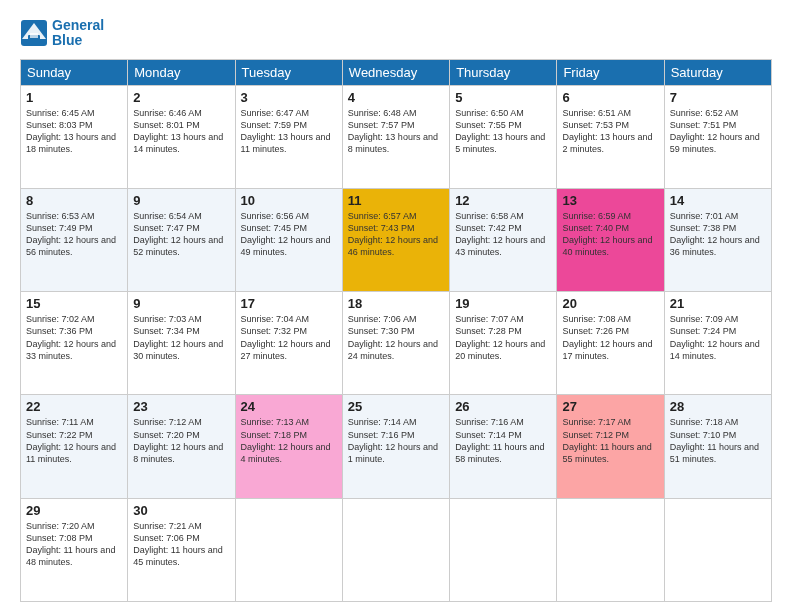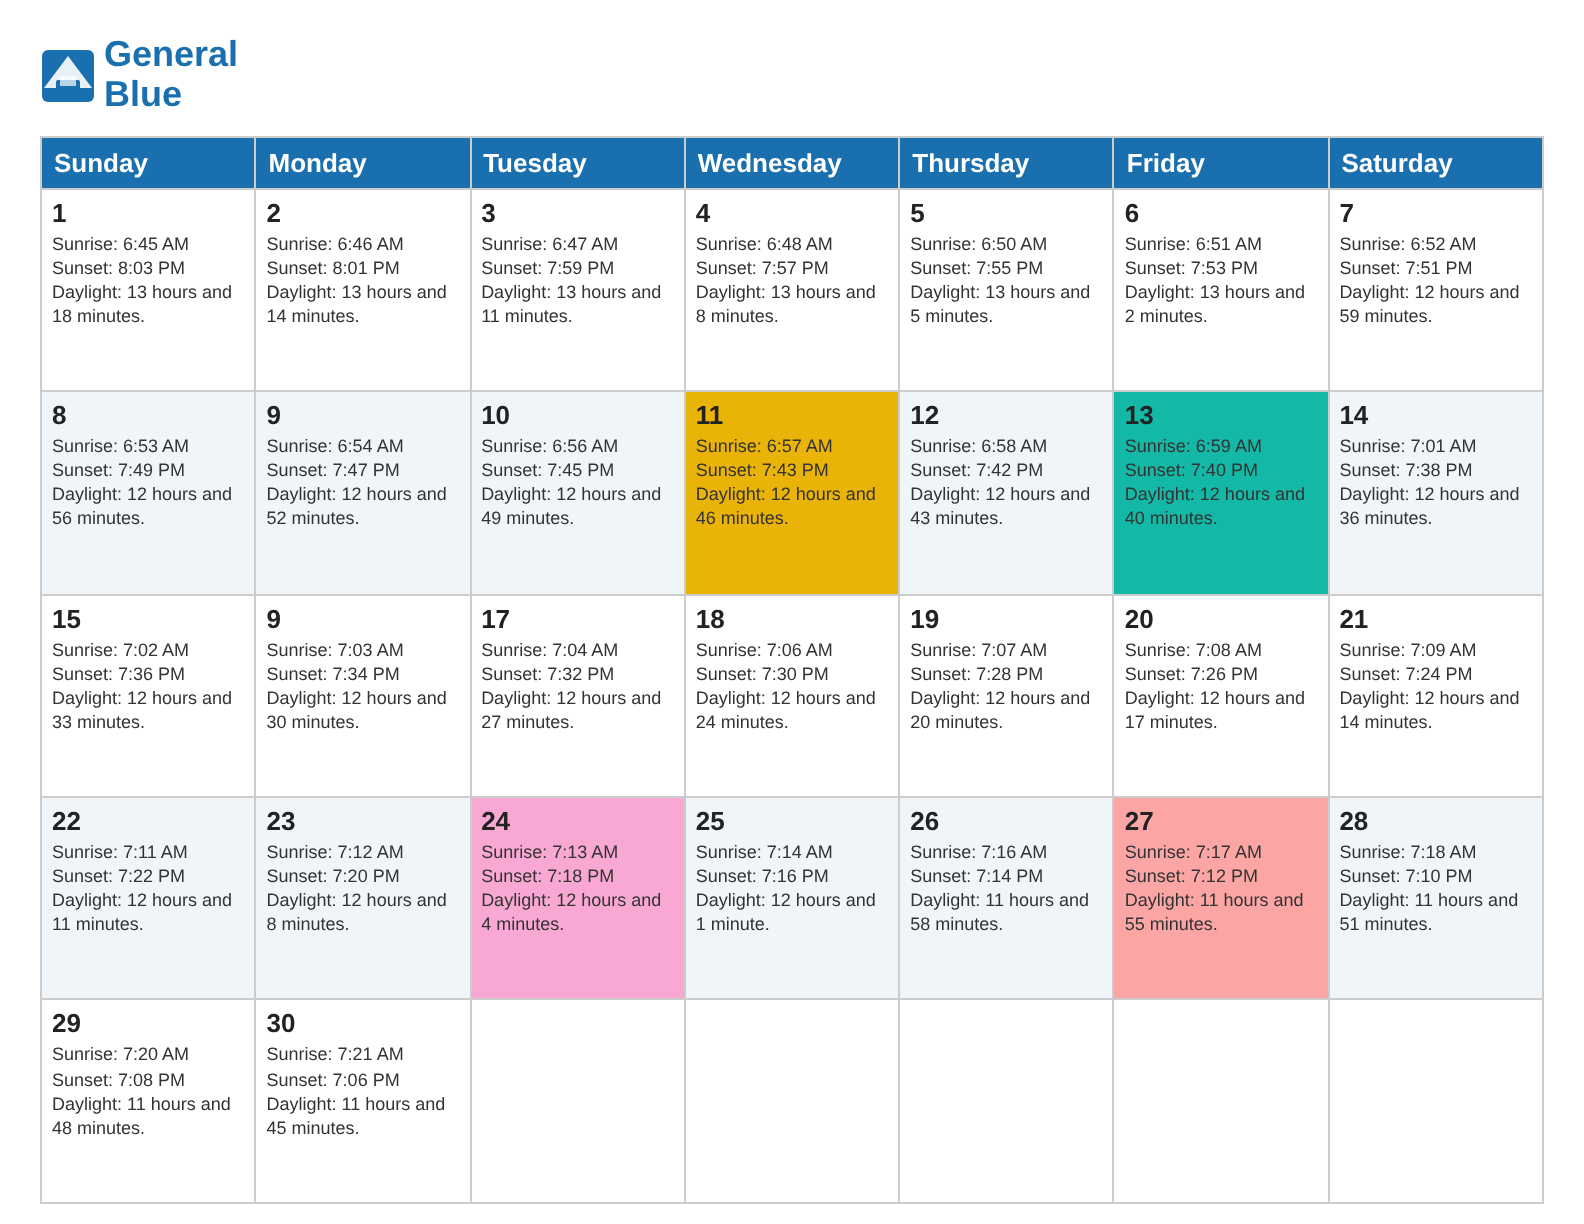--- a/index.html
+++ b/index.html
@@ -22,21 +22,21 @@
       justify-content: space-between;
       align-items: flex-start;
       margin-bottom: 10px;
     }
     .logo {
       display: flex;
       align-items: center;
       gap: 4px;
     }
     .logo-text {
-      font-size: 18px;
+      font-size: 14px;
       font-weight: bold;
       color: #333;
       line-height: 1.1;
     }
     .logo-text span {
       color: #1a6faf;
     }
     .logo-icon {
       width: 28px;
       height: 28px;
@@ -58,21 +58,21 @@
       border-collapse: collapse;
       flex: 1;
       table-layout: fixed;
     }
     .calendar-table th {
       background-color: #1a6faf;
       color: #fff;
       text-align: left;
       padding: 5px 6px;
       font-size: 13px;
-      font-weight: 700;
+      font-weight: 400;
       border: 1px solid #ccc;
     }
     .calendar-table td {
       border: 1px solid #ccc;
       vertical-align: top;
       padding: 4px 5px;
       font-size: 9.5px;
       color: #333;
       background: #fff;
       height: 80px;
@@ -224,21 +224,21 @@
         </div>
       </td>
           <td style="background: rgb(240, 245, 250);">
         <span class="day-number">12</span>
         <div class="cell-content">
           Sunrise: 6:58 AM<br>
           Sunset: 7:42 PM<br>
           Daylight: 12 hours and 43 minutes.
         </div>
       </td>
-          <td style="background: #14b8a6;">
+          <td style="background: #ec4899;">
         <span class="day-number">13</span>
         <div class="cell-content">
           Sunrise: 6:59 AM<br>
           Sunset: 7:40 PM<br>
           Daylight: 12 hours and 40 minutes.
         </div>
       </td>
           <td style="background: rgb(240, 245, 250);">
         <span class="day-number">14</span>
         <div class="cell-content">

